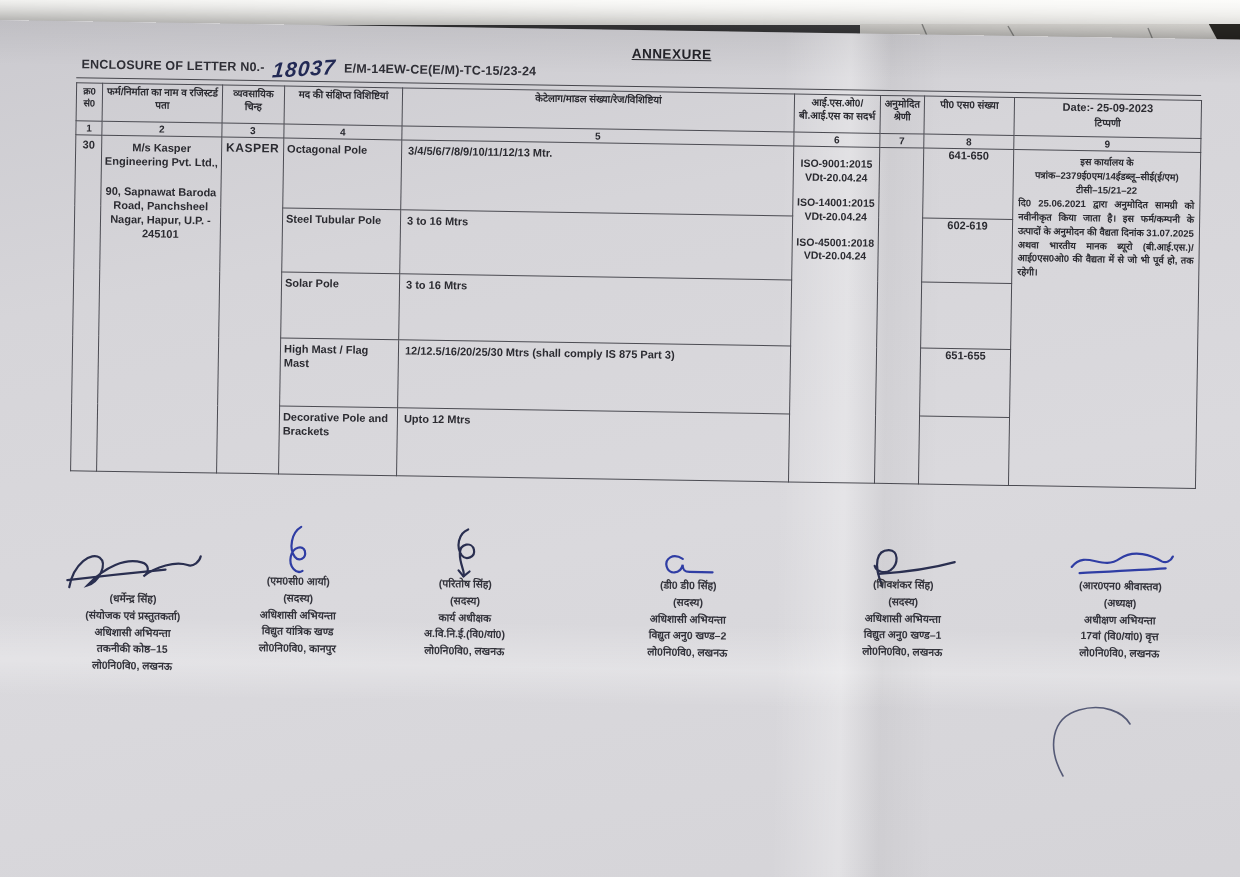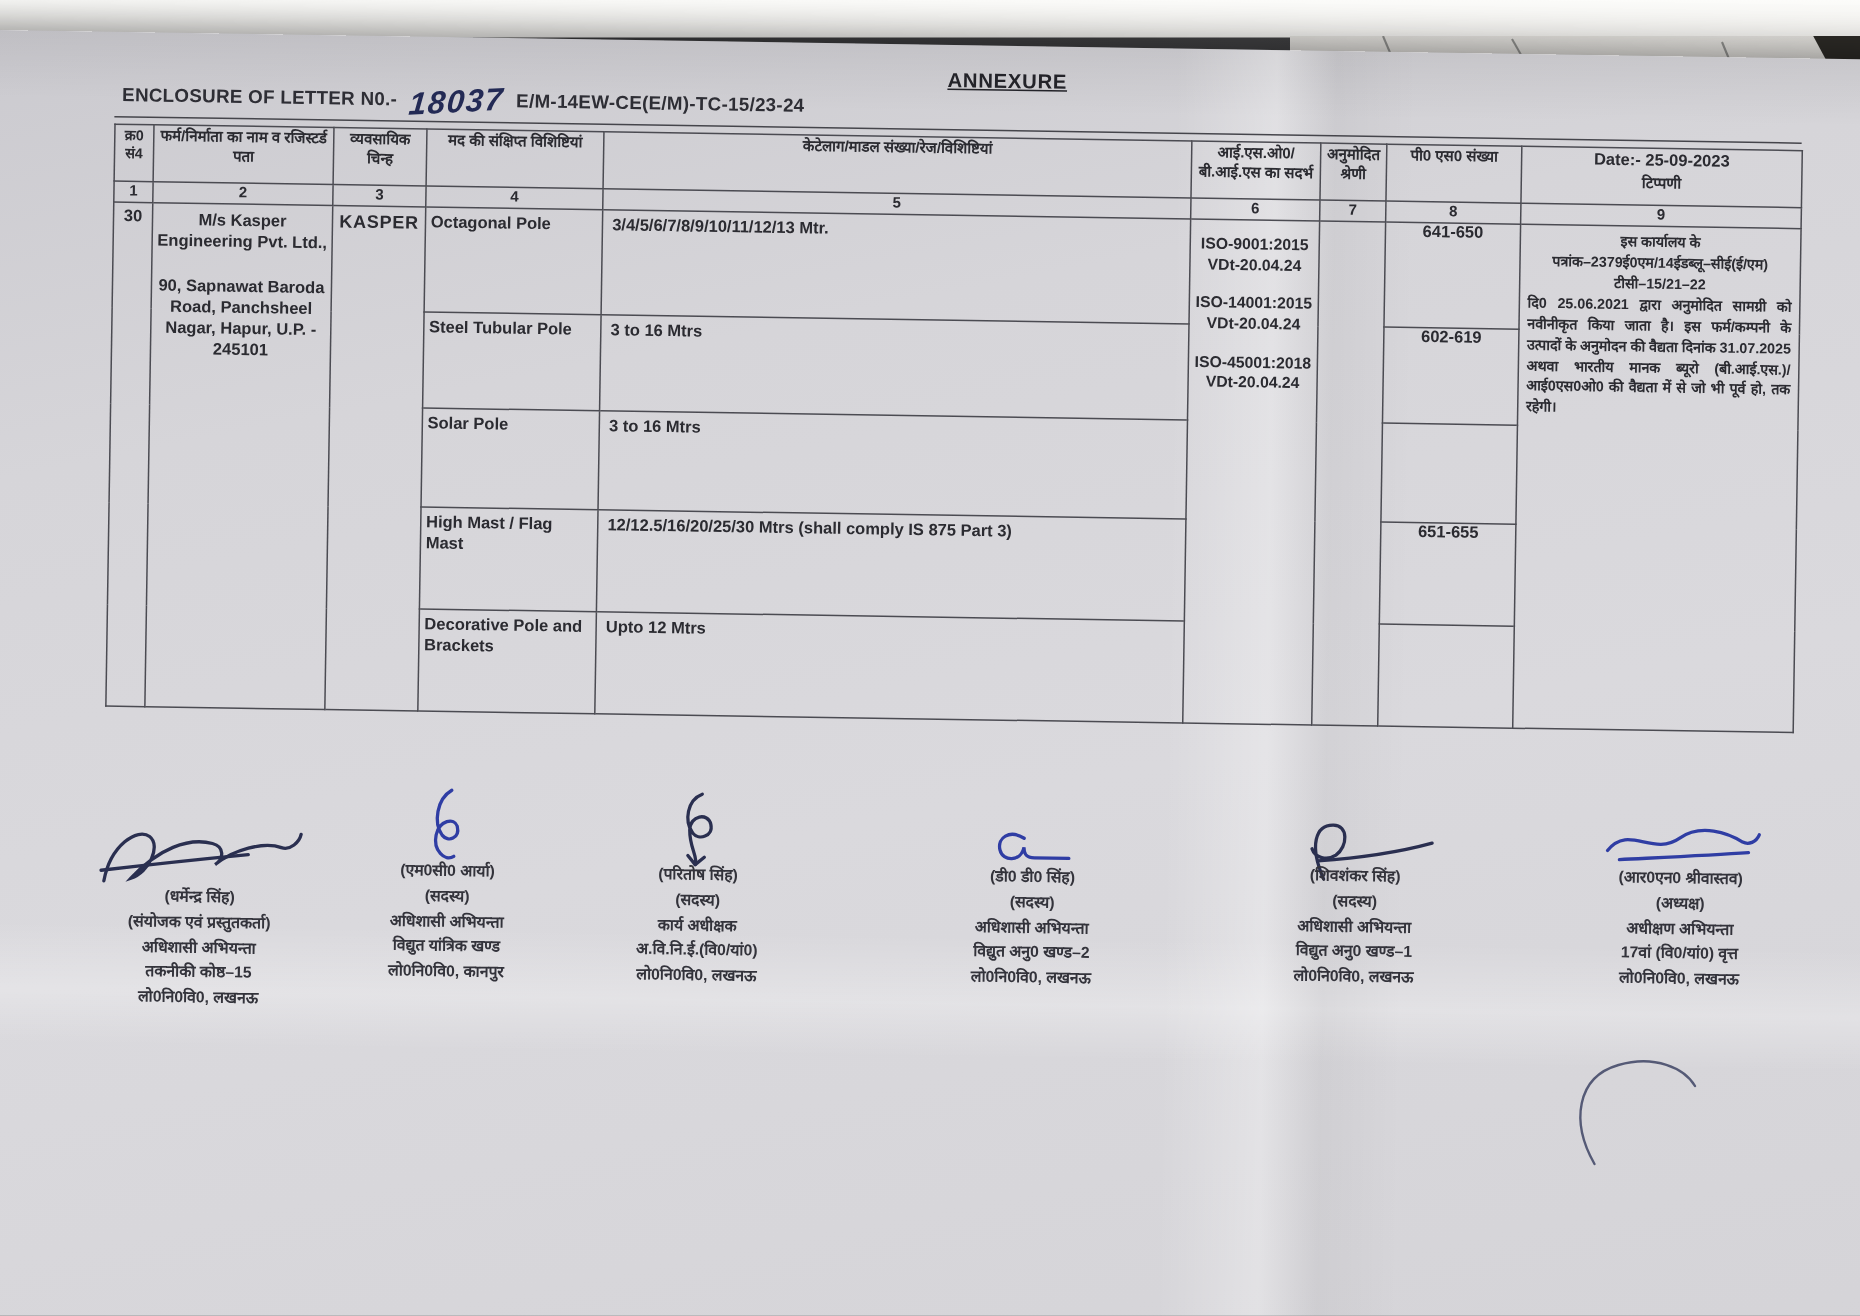--- a/index.html
+++ b/index.html
@@ -105,21 +105,21 @@
           <col style="width:62px">
         <col style="width:118px">
           <col style="width:392px">
           <col style="width:86px">
         <col style="width:44px">
           <col style="width:90px">
           <col style="width:187px">
       </colgroup>
       <tbody>
           <tr style="height:38px">
-        <th class="hh" style="font-size:9.5px">क्र0 सं4</th>
+        <th class="hh" style="font-size:9.5px">क्र0 सं0</th>
         <th class="hh">फर्म/निर्माता का नाम व रजिस्टर्ड पता</th>
         <th class="hh">व्यवसायिक चिन्ह</th>
         <th class="hh">मद की संक्षिप्त विशिष्टियां</th>
         <th class="hh">केटेलाग/माडल संख्या/रेज/विशिष्टियां</th>
         <th class="hh">आई.एस.ओ0/ बी.आई.एस का सदर्भ</th>
         <th class="hh">अनुमोदित श्रेणी</th>
         <th class="hh">पी0 एस0 संख्या</th>
         <th class="hh">
           <div class="date-line">Date:- 25-09-2023</div>
           <div>टिप्पणी</div>

